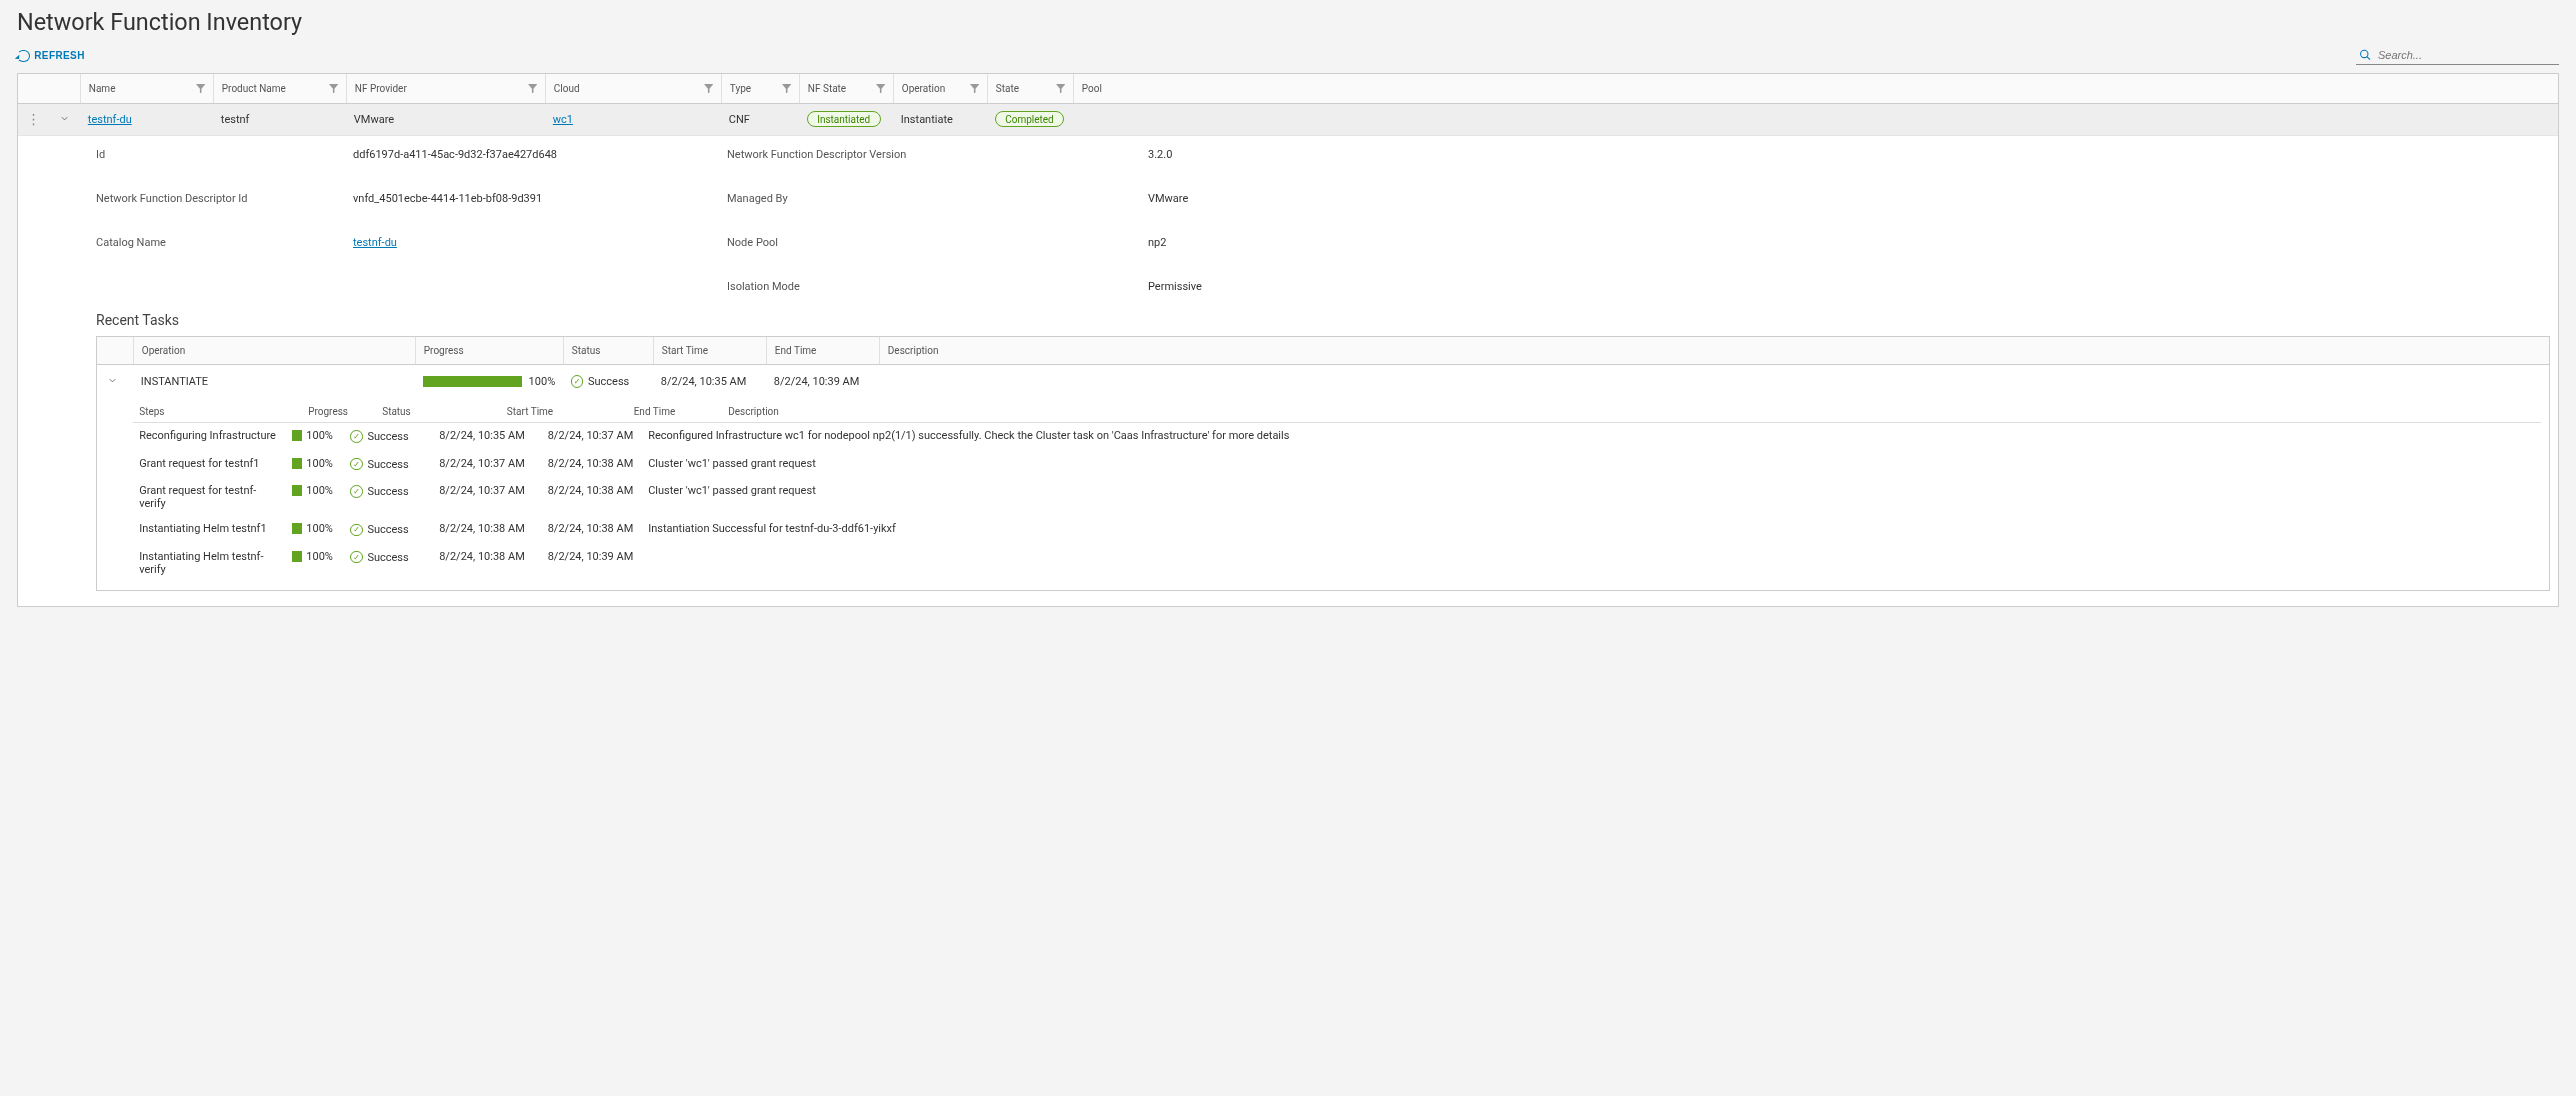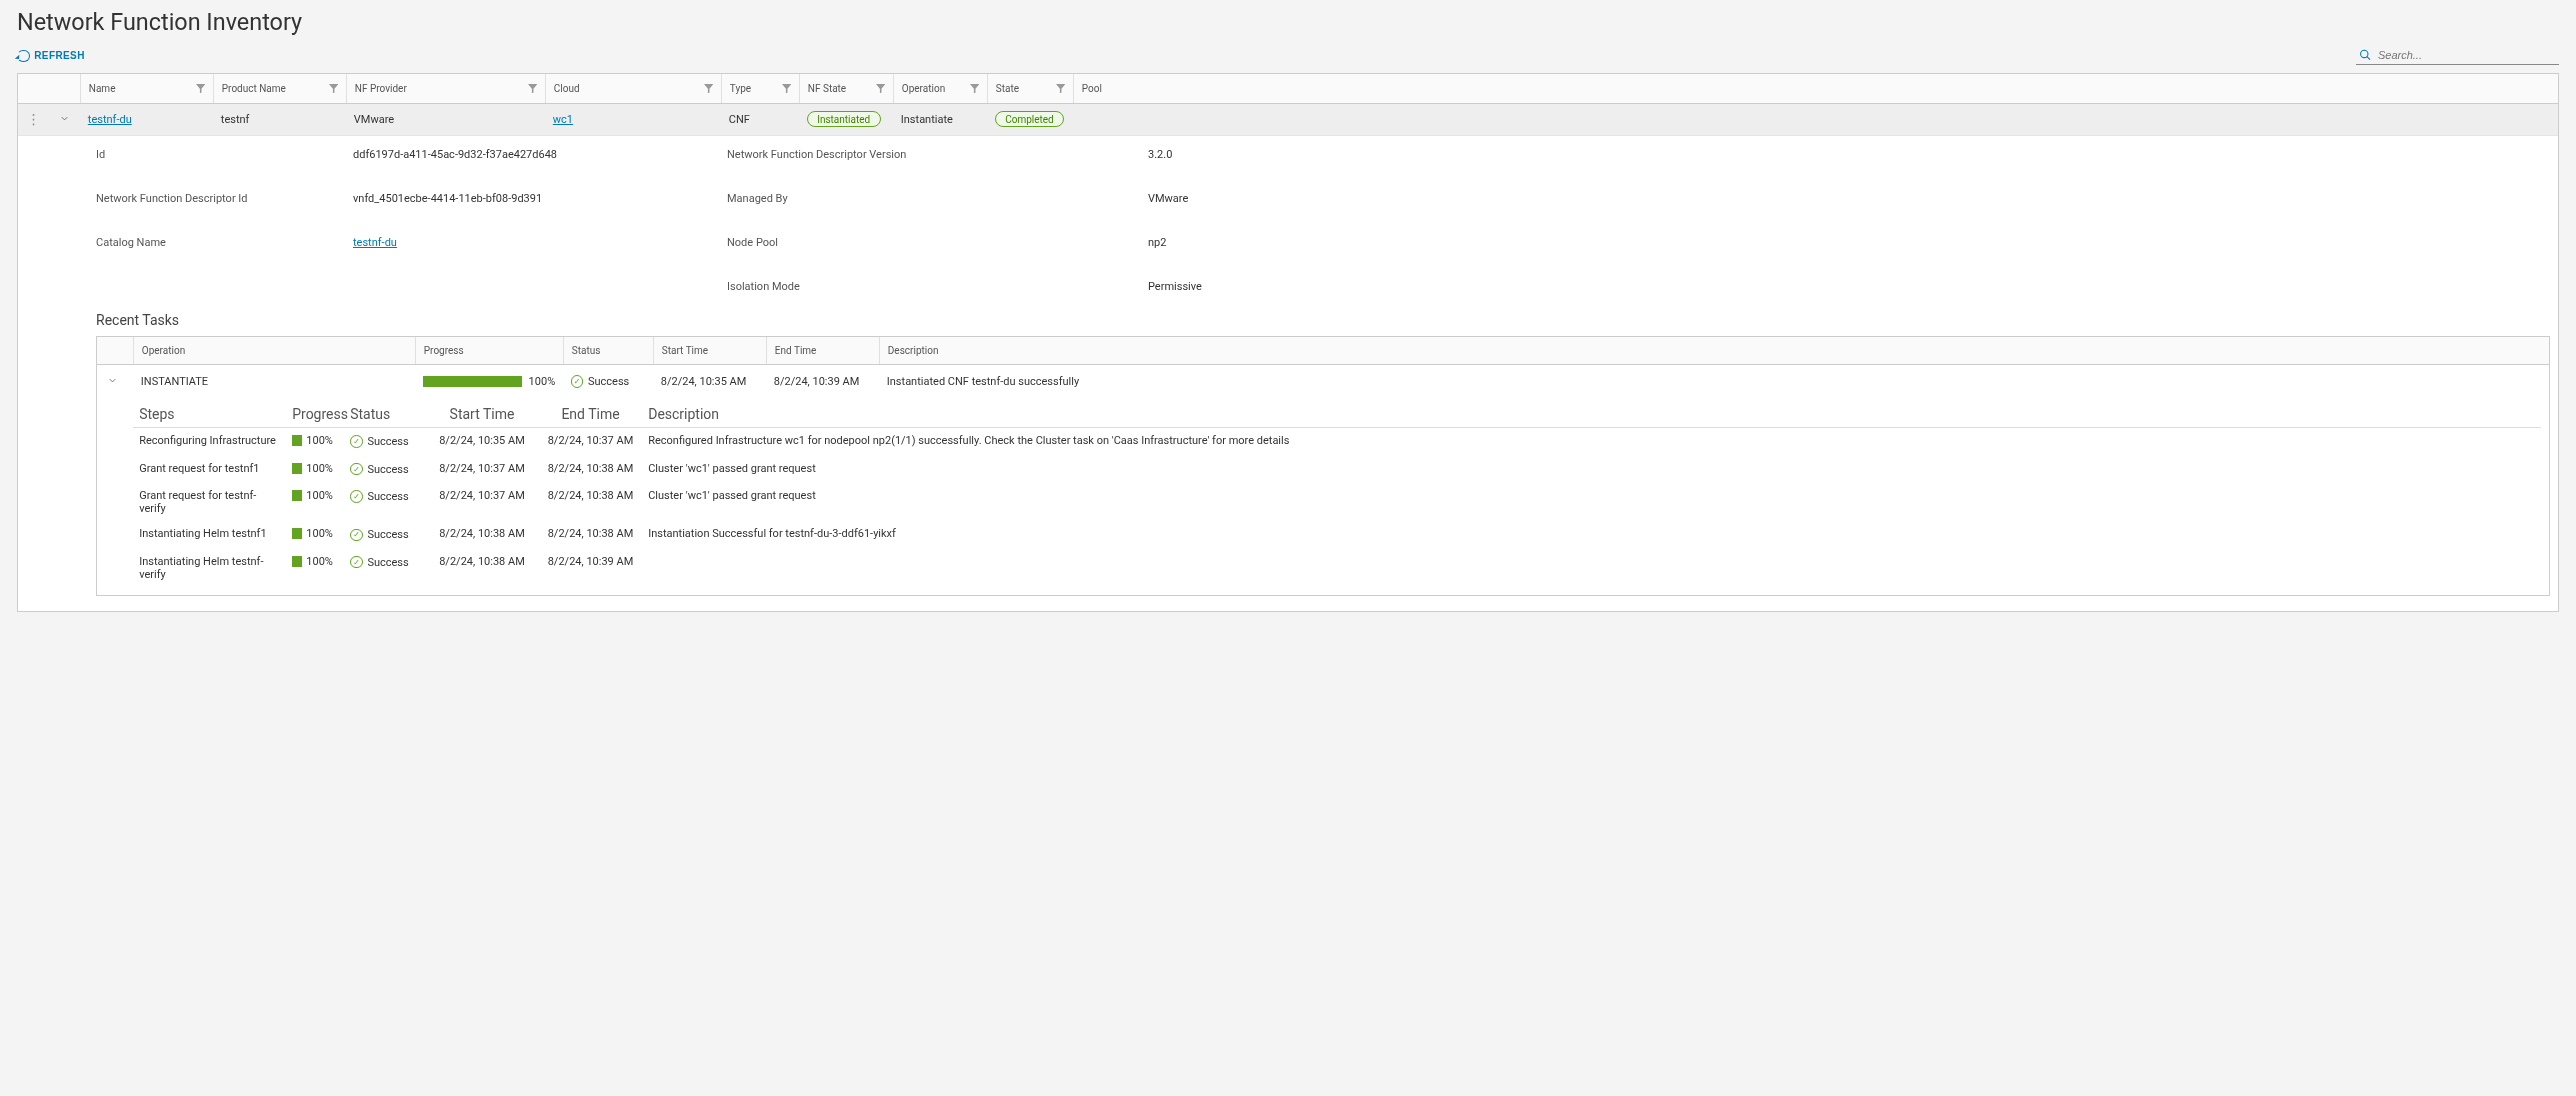--- a/index.html
+++ b/index.html
@@ -218,24 +218,25 @@
     justify-content: center;
     color: #62a420;
     font-size: 7.8px;
   }
   .steps-area {
     padding: 4.7px 7.8px 7.8px 36px;
   }
   .steps-header {
     display: grid;
     grid-template-columns: 153px 58px 81px 114px 103px 1fr;
-    font-size: 14px;
+    font-size: 10px;
     color: #555;
     border-bottom: 0.8px solid #ddd;
     padding: 4.7px 0;
+    gap: 16px;
   }
   .steps-header > div { padding: 0 6.2px; }
   .step-row {
     display: grid;
     grid-template-columns: 153px 58px 81px 114px 103px 1fr;
     font-size: 11px;
     color: #333;
     padding: 6.2px 0;
     align-items: flex-start;
   }
@@ -394,21 +395,20 @@
             </div>
           </div>
           <div>
             <span class="status-wrap">
               <span class="check-circle">✓</span>
               <span>Success</span>
             </span>
           </div>
           <div>8/2/24, 10:35 AM</div>
           <div>8/2/24, 10:39 AM</div>
-          <div>Instantiated CNF testnf-du successfully</div>
         </div>
 
         <div class="steps-area">
           <div class="steps-header">
             <div>Steps</div>
             <div>Progress</div>
             <div>Status</div>
             <div style="text-align:center">Start Time</div>
             <div style="text-align:center">End Time</div>
             <div>Description</div>

